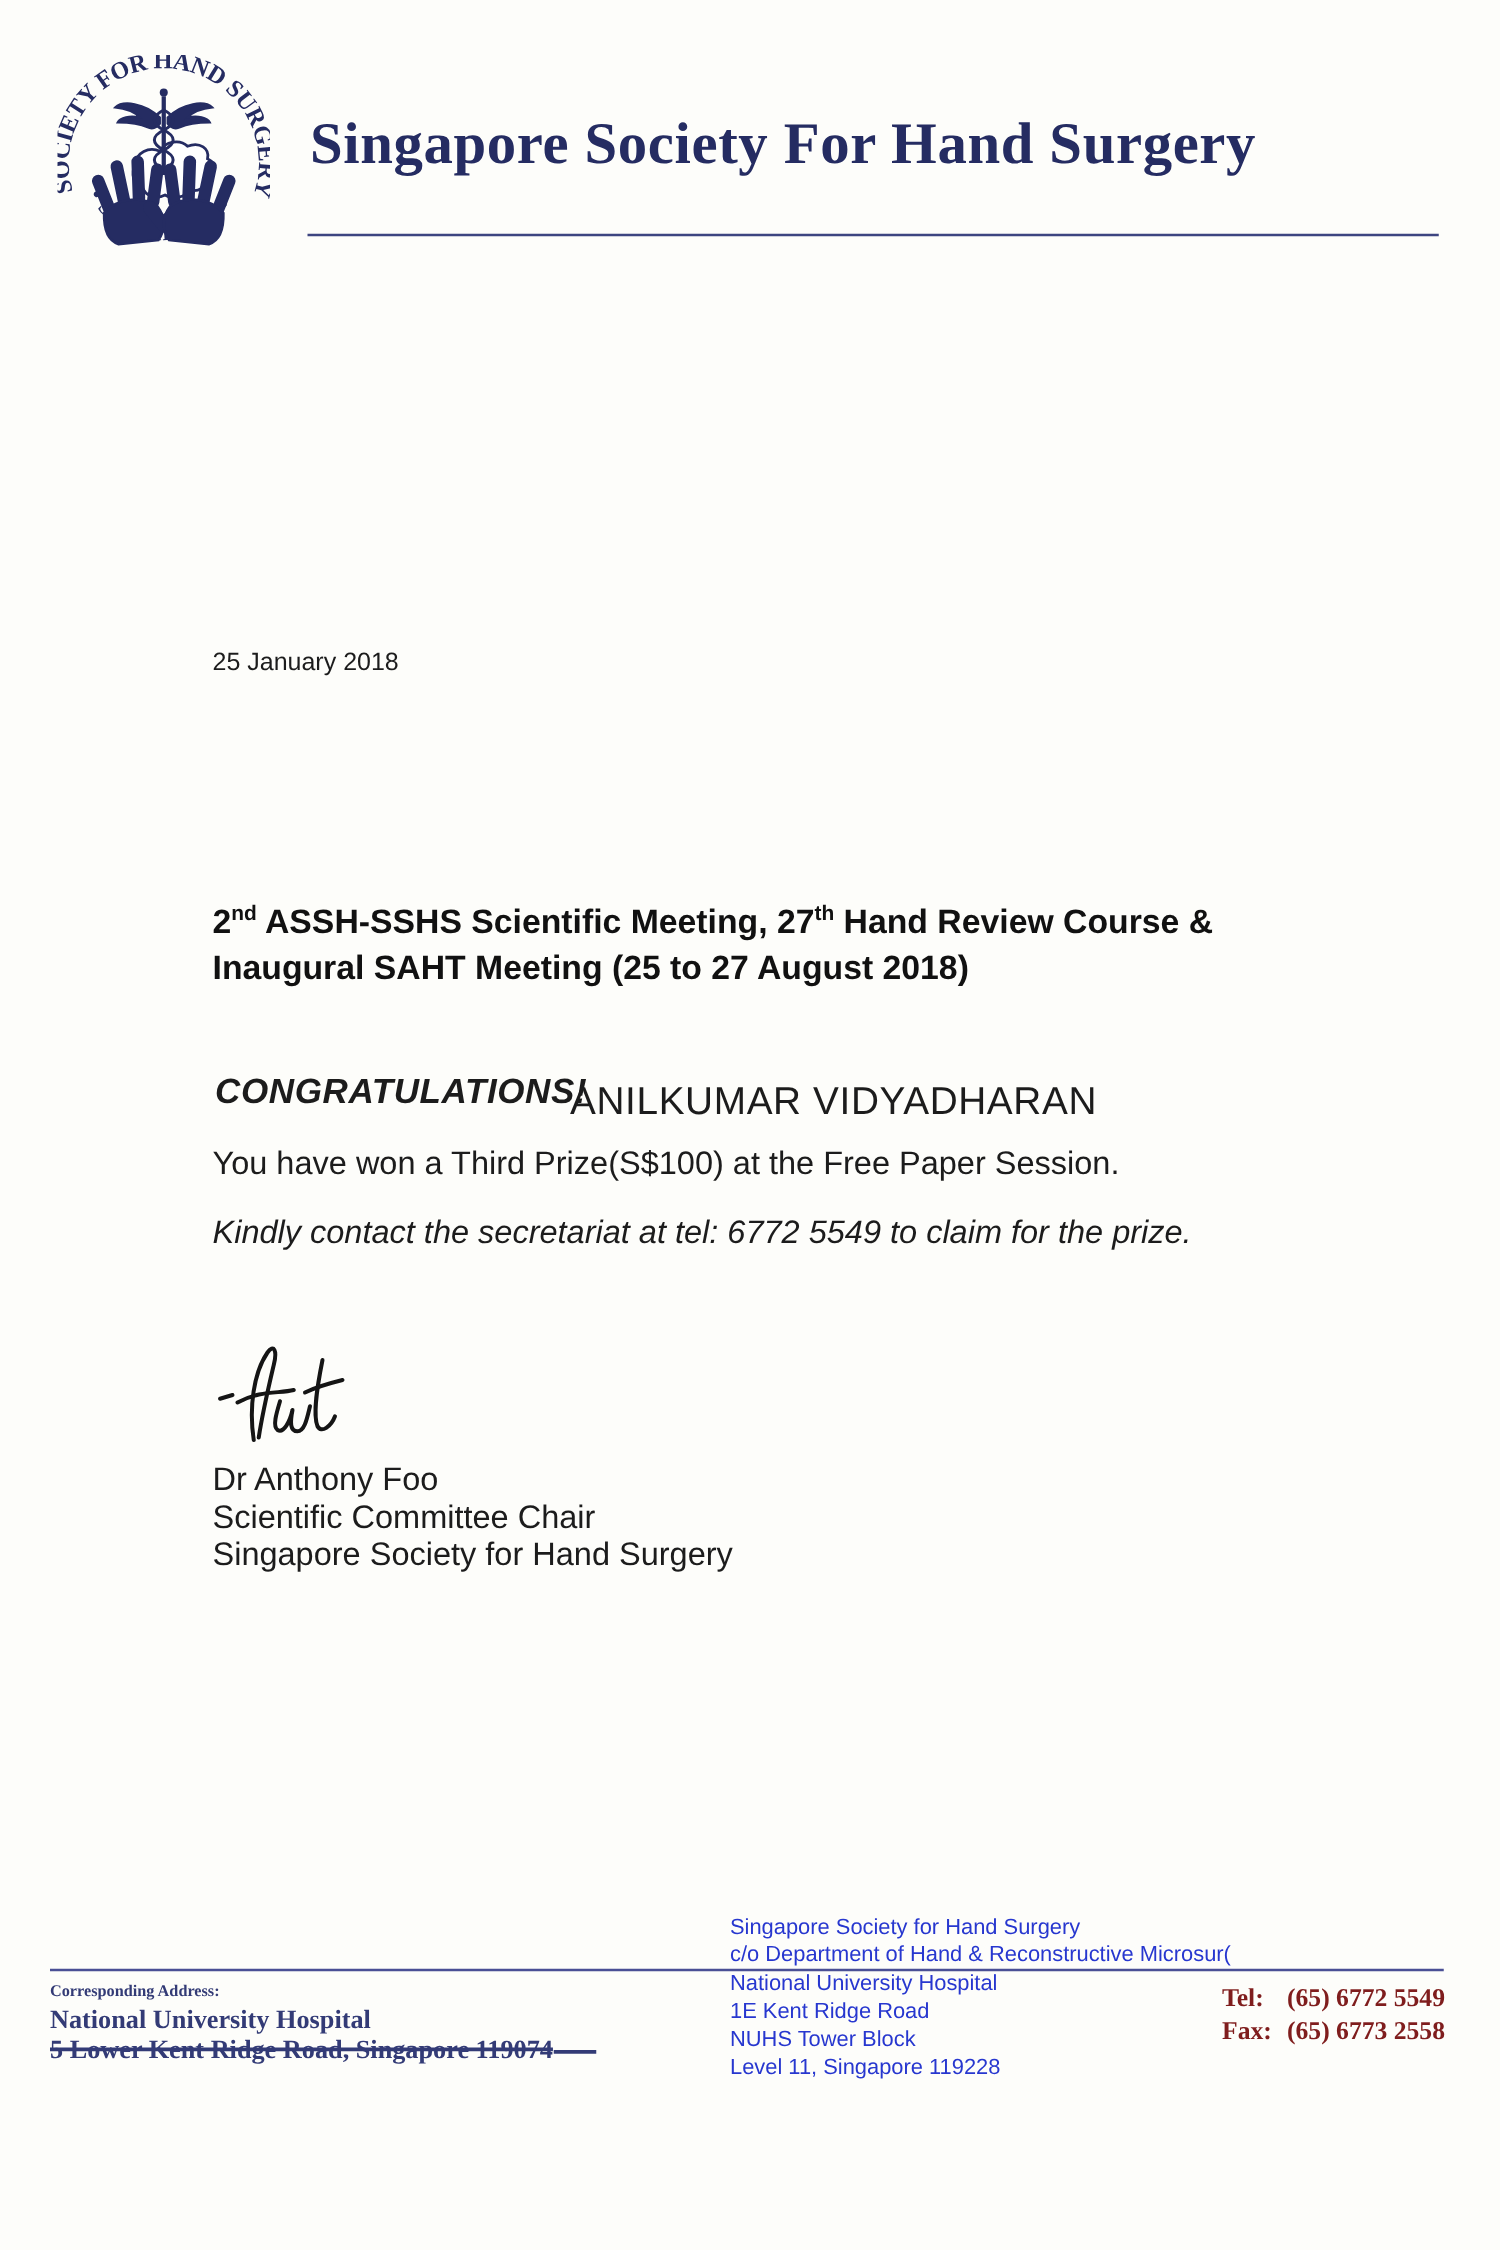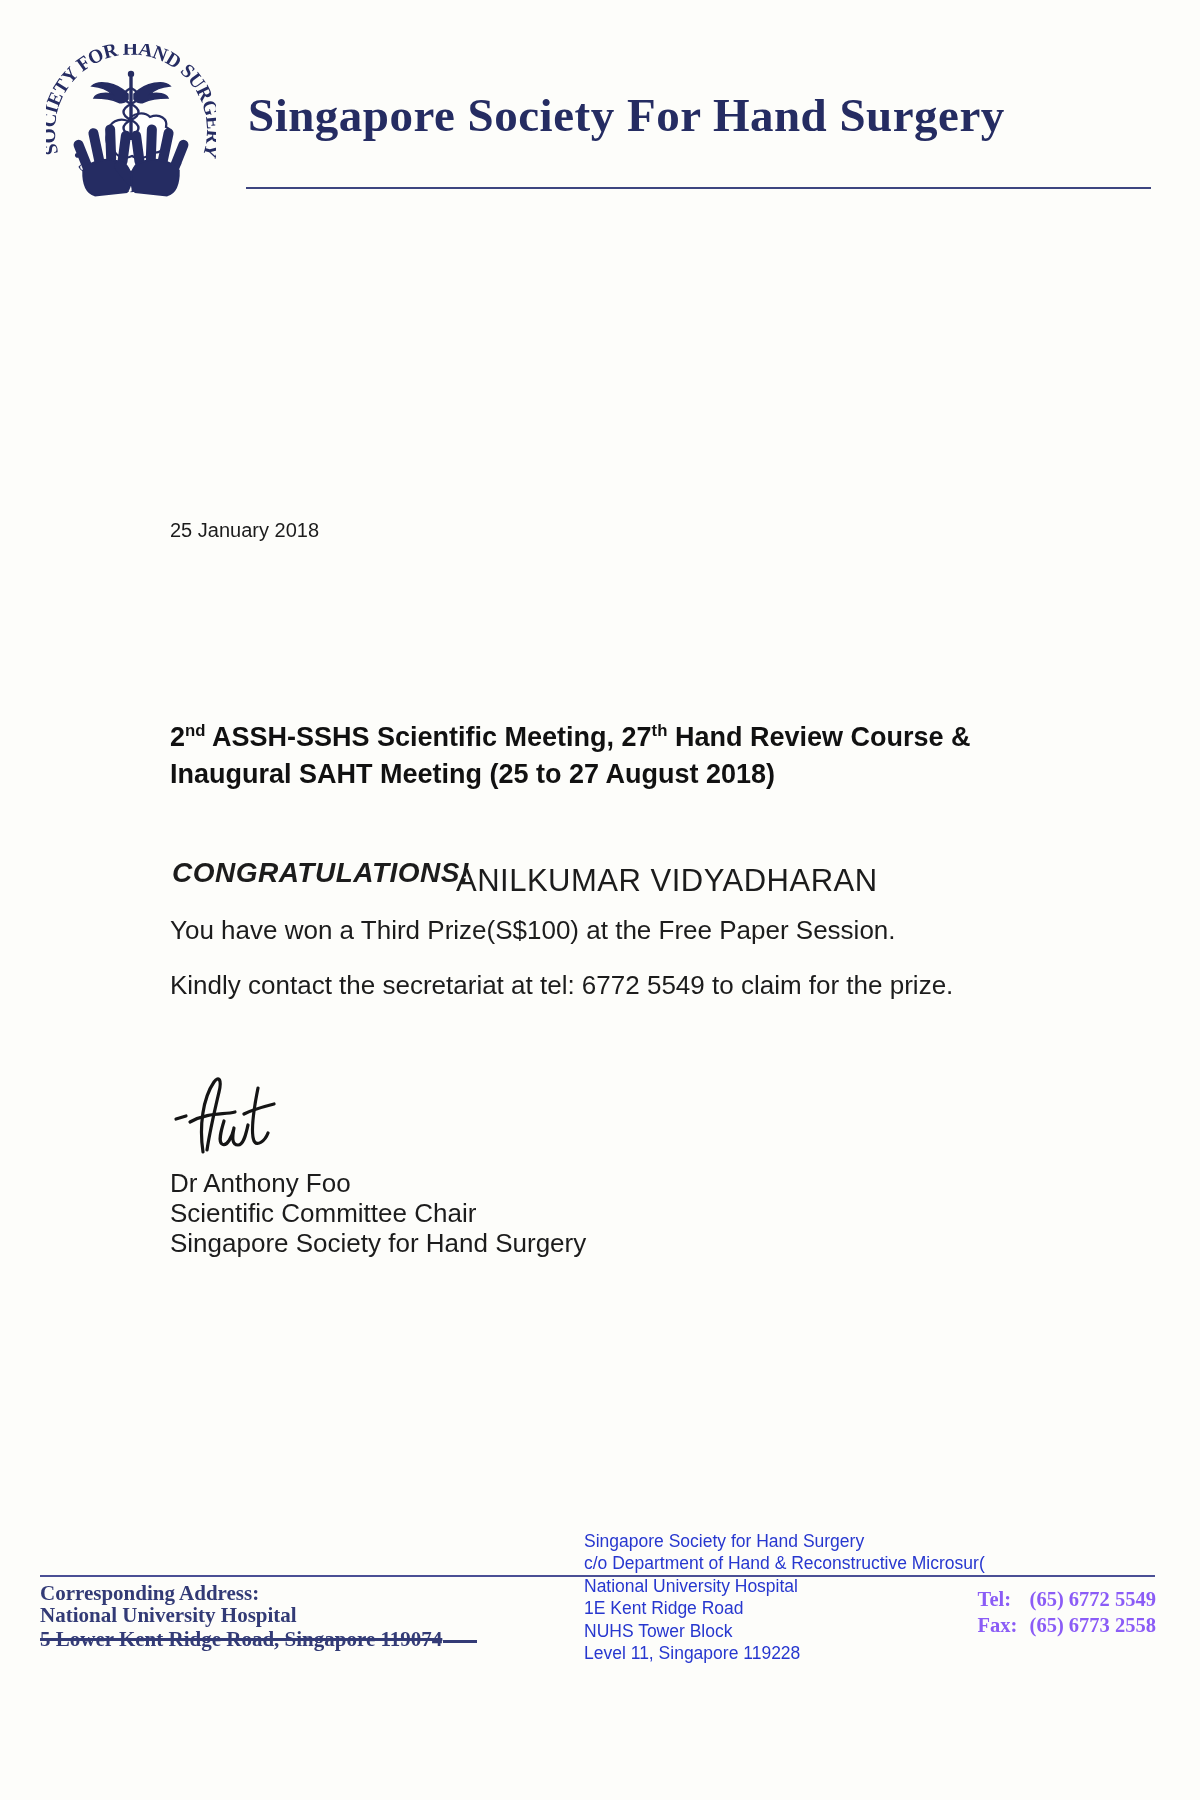--- a/index.html
+++ b/index.html
@@ -37,60 +37,60 @@
     white-space:nowrap;
   }
   .subject sup { font-size:0.62em; vertical-align:super;margin-top:24px; }
   .congrats {
     left:172px; top:857px;
     font-size:28px; font-weight:bold; font-style:italic;
     letter-spacing:0.5px;
   }
   .recipient { left:456px; top:863px; font-size:31px; letter-spacing:0.5px; }
   .body-line1 { left:170px; top:915px; font-size:26px; }
-  .body-line2 { left:170px; top:970px; font-size:26px; }
+  .body-line2 { left:170px; top:970px; font-size:26px;font-style:italic; }
 
   .signature-svg { left:172px; top:1064px; }
 
   .signoff {
     left:170px; top:1168px;
     font-size:26px; line-height:30px;
   }
 
   
   .footer-rule {
     left:40px; top:1575px; width:1115px; height:2px;
     background:#4a4f95;
   }
   .footer-left {
     left:40px; top:1583px;
     font-family:"Liberation Serif","DejaVu Serif",serif;
     font-weight:bold; color:#333b76;
   }
-  .corr-label { font-size:21px; line-height:20px; }
+  .corr-label { font-size:13px; line-height:20px; }
   .corr-line  { font-size:21px; line-height:24px; white-space:nowrap; }
   .struck {
     text-decoration:line-through;
     text-decoration-thickness:3px;
   }
   .strike-ext {
     display:inline-block; width:34px; height:0;
     border-top:3px solid #333b76;
     vertical-align:middle; margin-left:1px;
   }
   .stamp {
     left:584px; top:1530px;
     color:#2737cf;
     font-size:17.5px; line-height:22.4px;
     white-space:nowrap;
   }
   .telfax {
     right:44px; top:1586px;
     font-family:"Liberation Serif","DejaVu Serif",serif;
-    font-weight:bold; color:#8b5cf6;
+    font-weight:bold; color:#7f1d1d;
     font-size:20.5px; line-height:26px;
     text-align:left;
   }
   .telfax .lbl { display:inline-block; width:52px; }
 </style>
 </head>
 <body>
 
 <div class="abs" style="left:46px; top:44px; width:170px; height:172px;">
   <svg width="170" height="172" viewBox="0 0 170 172">

